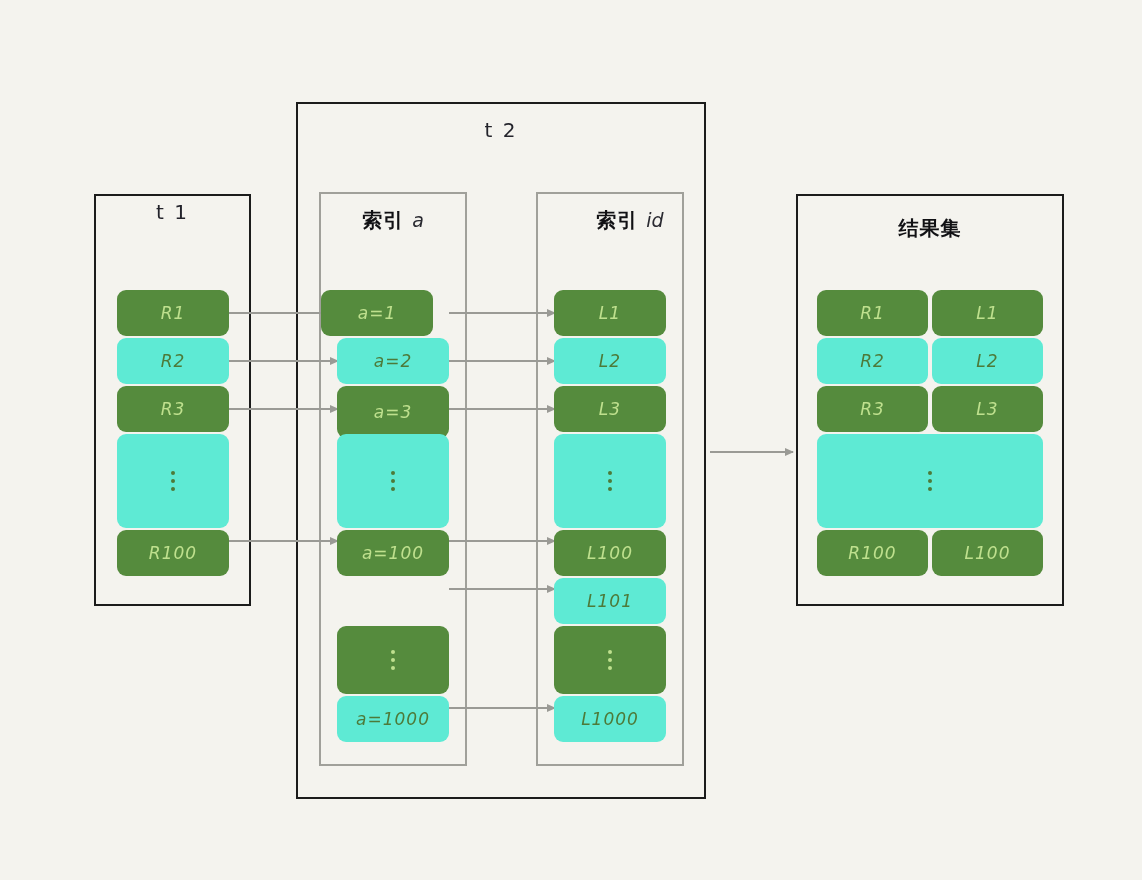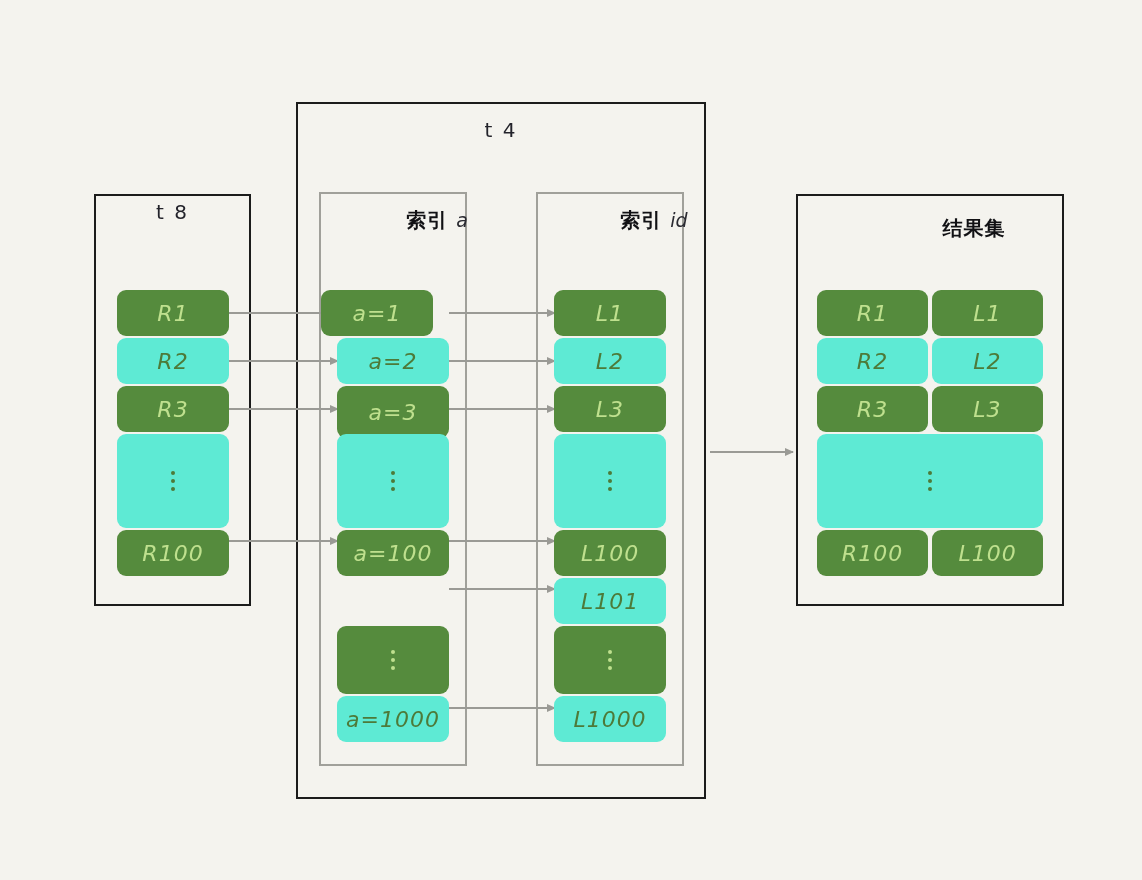--- a/index.html
+++ b/index.html
@@ -44,40 +44,39 @@
     font-size: 20px;
     letter-spacing: 2px;
     color: #23232b;
   }
   .title-cjk {
     font-family: "DejaVu Sans", sans-serif;
     font-size: 20px;
     font-weight: bold;
     letter-spacing: 1px;
     color: #111114;
-    padding-left: 44px;
   }
   .title-cjk .suffix {
     font-weight: normal;
     font-style: italic;
     font-size: 19px;
     letter-spacing: 0;
     color: #2a2a31;
   }
 
   
   .cell {
     position: absolute;
     box-sizing: border-box;
     border-radius: 9px;
     display: flex;
     align-items: center;
     justify-content: center;
     font-family: "DejaVu Sans", sans-serif;
-    font-size: 22px;
+    font-size: 17px;
     font-style: italic;
     letter-spacing: 1px;
     user-select: none;
   }
   .cell.dark {
     background: #558b3d;
     color: #bfe08e;
   }
   .cell.light {
     background: #5eead4;
@@ -109,33 +108,33 @@
     height: 880px;
     pointer-events: none;
   }
 </style>
 </head>
 <body>
 
 <div id="canvas">
 
   <div class="frame frame-outer" style="left:296px; top:102px; width:410px; height:697px;"></div>
-  <div class="title title-latin" style="left:296px; top:118px; width:410px;">t 4</div>
+  <div class="title title-latin" style="left:296px; top:118px; width:410px;">t 2</div>
 
   <div class="frame frame-outer" style="left:94px; top:194px; width:157px; height:412px;"></div>
-  <div class="title title-latin" style="left:94px; top:200px; width:157px;">t 8</div>
+  <div class="title title-latin" style="left:94px; top:200px; width:157px;">t 1</div>
 
   <div class="frame frame-inner" style="left:319px; top:192px; width:148px; height:574px;"></div>
   <div class="title title-cjk" style="left:319px; top:207px; width:148px;">
     <span>索引</span>
     <span class="suffix">a</span>
   </div>
 
   <div class="frame frame-inner" style="left:536px; top:192px; width:148px; height:574px;"></div>
-  <div class="title title-cjk" style="left:536px; top:207px; width:148px;">
+  <div class="title title-cjk" style="left:556px; top:207px; width:148px;">
     <span>索引</span>
     <span class="suffix">id</span>
   </div>
 
   <div class="frame frame-outer" style="left:796px; top:194px; width:268px; height:412px;"></div>
   <div class="title title-cjk" style="left:796px; top:215px; width:268px;">结果集</div>
 
   <svg class="arrow-layer" viewBox="0 0 1142 880" width="1142" height="880">
     <defs>
       <marker id="ah" markerWidth="9" markerHeight="8" refX="8" refY="4" orient="auto" markerUnits="userSpaceOnUse">

